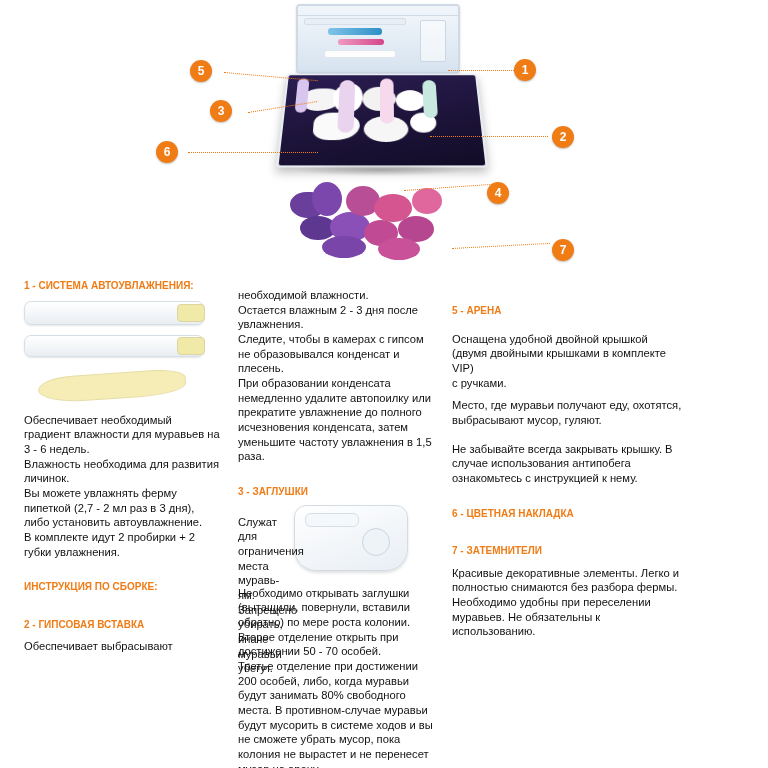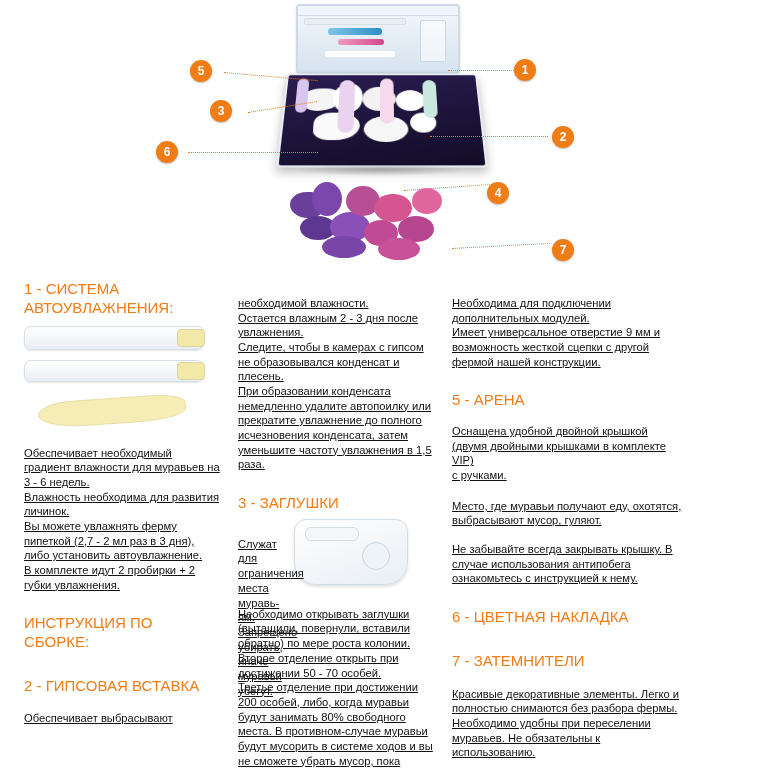--- a/index.html
+++ b/index.html
@@ -156,31 +156,30 @@
     font-size: 11.2px;
     line-height: 1.31;
     color: #111111;
   }
   .col.c1 { width: 196px; }
   .col.c2 { width: 196px; }
   .col.c3 { width: 230px; }
 
   h3.head {
     color: #f07c16;
-    font-size: 15px;
-    font-weight: normal;
+    font-size: 10px;
+    font-weight: bold;
     margin: 0 0 5px 0;
     line-height: 1.25;
     text-transform: uppercase;
   }
   h3.head.spaced { margin-top: 25px; }
   p.body {
-    margin: 16px 0 0 0;
+    margin: 8px 0 0 0;
     white-space: pre-line;
-    text-decoration: underline;
   }
   p.body + h3.head { margin-top: 22px; }
   p.body.gap { margin-top: 9px; }
 
   
   .parts {
     position: relative;
     width: 190px;
     height: 106px;
     margin: 6px 0 8px 0;
@@ -351,22 +350,20 @@
 ям. Запрещено
 убирать, иначе муравьи убегут.</p>
     </div>
 
     <p class="body">Необходимо открывать заглушки (вытащили, повернули, вставили обратно) по мере роста колонии.
 Второе отделение открыть при достижении 50 - 70 особей.
 Третье отделение при достижении 200 особей, либо, когда муравьи будут занимать 80% свободного места. В противном-случае муравьи будут мусорить в системе ходов и вы не сможете убрать мусор, пока колония не вырастет и не перенесет мусор на арену.</p>
   </div>
 
   <div class="col c3">
-    <p class="body">Необходима для подключении дополнительных модулей.
-Имеет универсальное отверстие 9 мм и возможность жесткой сцепки с другой фермой нашей конструкции.</p>
 
     <h3 class="head spaced">5 - АРЕНА</h3>
     <p class="body gap" style="margin-top:14px;">Оснащена удобной двойной крышкой (двумя двойными крышками в комплекте  VIP)
 с ручками.</p>
     <p class="body">Место, где муравьи получают еду, охотятся, выбрасывают мусор, гуляют.</p>
     <p class="body gap" style="margin-top:14px;">Не забывайте всегда закрывать крышку. В случае использования антипобега ознакомьтесь с инструкцией к нему.</p>
 
     <h3 class="head spaced">6 - ЦВЕТНАЯ НАКЛАДКА</h3>
 
     <h3 class="head spaced">7 - ЗАТЕМНИТЕЛИ</h3>

